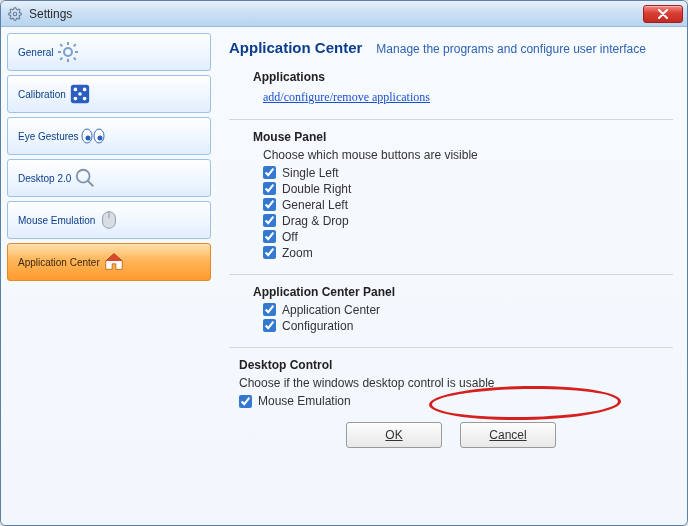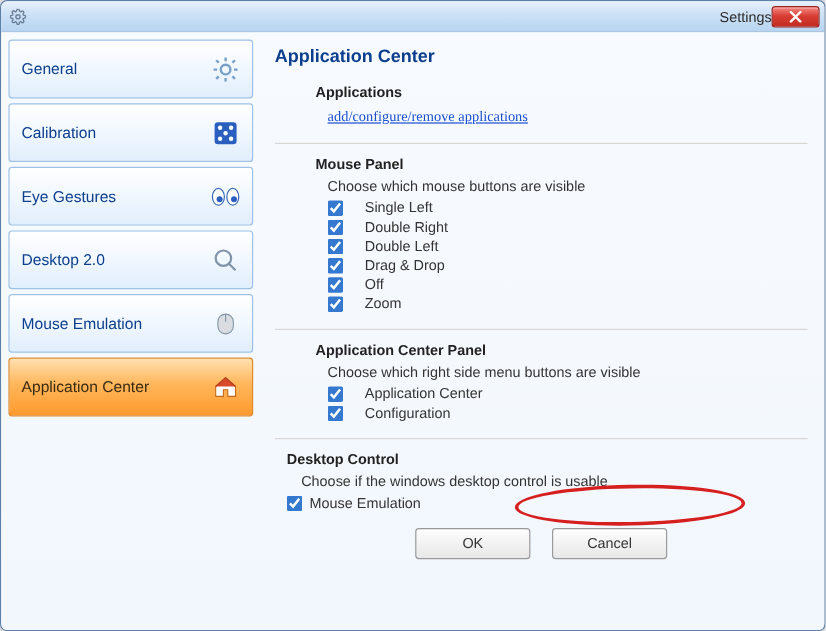--- a/index.html
+++ b/index.html
@@ -29,21 +29,20 @@
     color: #2b2b2b;
   }
   .titlebar .gear {
     width: 16px; height: 16px; margin-right: 6px;
     display: inline-flex; align-items: center; justify-content: center;
     color: #6a7f97;
   }
   .titlebar .title {
     flex: 1;
     font-size: 12px;
-    text-align: right;
   }
   .close-btn {
     width: 40px; height: 18px;
     background: linear-gradient(to bottom, #f48a84 0%, #d93e34 45%, #c22b21 100%);
     border: 1px solid #9e221a;
     border-radius: 3px;
     display: flex; align-items: center; justify-content: center;
     color: #fff;
     cursor: pointer;
     box-shadow: inset 0 1px 0 rgba(255,255,255,0.4);
@@ -52,31 +51,30 @@
   .body {
     display: flex;
     height: calc(100% - 26px);
     background: linear-gradient(to bottom, #f7fbff, #f2f7fd);
   }
   .sidebar {
     width: 210px;
     padding: 6px 0 0 6px;
   }
   .side-item {
-    height: 49px;
+    height: 38px;
     margin: 0 0 4px 0;
     border: 1px solid #9ec2e6;
     border-radius: 3px;
     background: linear-gradient(to bottom, #ffffff 0%, #f2f8ff 45%, #e1eefc 100%);
     display: flex;
     align-items: center;
-    justify-content: space-between;
     padding: 0 8px 0 10px;
     color: #0b3e8c;
-    font-size: 13px;
+    font-size: 10px;
     cursor: pointer;
     position: relative;
   }
   .side-item.selected {
     background: linear-gradient(to bottom, #ffe0b0 0%, #ffb65a 45%, #ff9a2e 100%);
     border-color: #e08a2a;
     color: #3a2a12;
   }
   .side-item .icon {
     width: 28px; height: 28px;
@@ -98,21 +96,21 @@
     margin: 0;
     font-size: 15px;
     font-weight: 700;
     color: #0b3e8c;
   }
   .page-header .subtitle {
     color: #2e62b3;
     font-size: 12px;
   }
   .section {
-    margin-left: 34px;
+    margin-left: 24px;
     margin-bottom: 14px;
   }
   .section h2 {
     margin: 0 0 4px 0;
     font-size: 12px;
     font-weight: 700;
     color: #222;
   }
   .section .desc {
     margin: 2px 0 4px 10px;
@@ -127,41 +125,41 @@
     margin-top: 2px;
     font-family: Liberation Serif, serif;
   }
   hr.sep {
     border: none;
     border-top: 1px solid #d6d6d6;
     margin: 6px 0 10px 0;
   }
   .cb-row {
     display: flex;
-    align-items: center;
-    gap: 18px;
+    gap: 6px;
     margin: 2px 0 2px 10px;
   }
   .cb-line {
     display: flex;
     align-items: center;
     gap: 28px;
     margin: 2px 0 2px 10px;
     position: relative;
   }
   input[type="checkbox"] {
     width: 13px; height: 13px;
     accent-color: #3478d0;
     margin: 0;
   }
   .buttons {
     display: flex;
     justify-content: center;
     gap: 18px;
     margin-top: 14px;
+    text-decoration: underline;
   }
   .btn {
     width: 96px; height: 26px;
     background: linear-gradient(to bottom, #fdfdfd, #e8e8e8);
     border: 1px solid #9a9a9a;
     border-radius: 3px;
     font-size: 12px;
     cursor: pointer;
     display: flex; align-items: center; justify-content: center;
   }
@@ -256,20 +254,21 @@
               <path d="M3 11 L12 3 L21 11 V20 H14 V14 H10 V20 H3 Z" fill="#fff" stroke="#c46a18" stroke-width="1"></path>
               <path d="M3 11 L12 3 L21 11" fill="#d94a2a" stroke="#b33a1e"></path>
             </svg>
         </span>
       </div>
     </div>
 
     <div class="main">
       <div class="page-header">
         <h1>Application Center</h1>
+        <span class="subtitle">Manage the programs and configure user interface</span>
       </div>
 
       <div class="section">
         <h2>Applications</h2>
         <a class="link">add/configure/remove applications</a>
       </div>
       <hr class="sep">
 
       <div class="section">
         <h2>Mouse Panel</h2>
@@ -277,54 +276,53 @@
         <div class="cb-row">
             <input type="checkbox" checked="" style="">
             <span>Single Left</span>
           </div>
         <div class="cb-row">
             <input type="checkbox" checked="" style="">
             <span>Double Right</span>
           </div>
         <div class="cb-row">
             <input type="checkbox" checked="" style="">
-            <span>Double Left</span>
+            <span>General Left</span>
           </div>
         <div class="cb-row">
             <input type="checkbox" checked="" style="">
             <span>Drag &amp; Drop</span>
           </div>
         <div class="cb-row">
             <input type="checkbox" checked="" style="">
             <span>Off</span>
           </div>
         <div class="cb-row">
             <input type="checkbox" checked="" style="">
             <span>Zoom</span>
           </div>
       </div>
       <hr class="sep">
 
       <div class="section">
         <h2>Application Center Panel</h2>
-        <div class="desc">Choose which right side menu buttons are visible</div>
         <div class="cb-row">
             <input type="checkbox" checked="" style="">
             <span>Application Center</span>
           </div>
         <div class="cb-row">
             <input type="checkbox" checked="" style="">
             <span>Configuration</span>
           </div>
       </div>
       <hr class="sep">
 
       <div class="section" style="margin-left:10px;">
         <h2>Desktop Control</h2>
-        <div class="desc" style="margin-left:12px">Choose if the windows desktop control is usable</div>
+        <div class="desc" style="margin-left:0">Choose if the windows desktop control is usable</div>
         <div class="cb-line" style="margin-left:0">
           <span style="display:flex;align-items:center;gap:6px;">
             <input type="checkbox" checked="" style="">
             <span>Mouse Emulation</span>
           </span>
           <div class="red-circle"></div>
         </div>
       </div>
 
       <div class="buttons">

